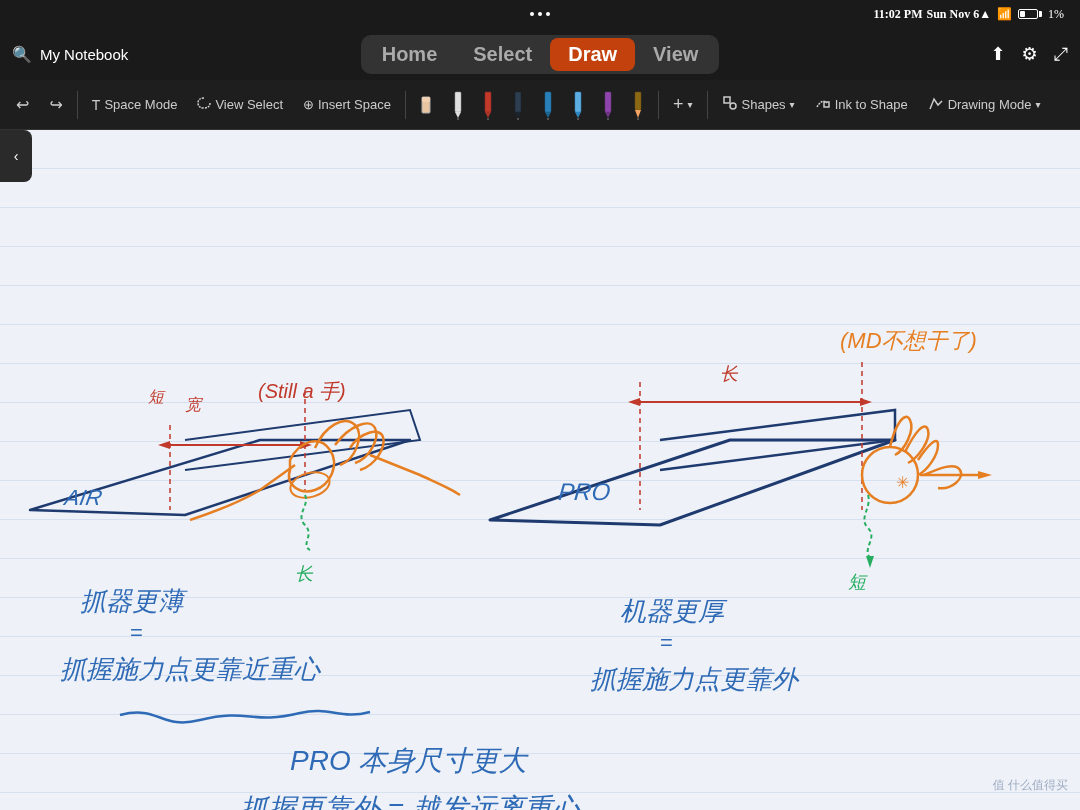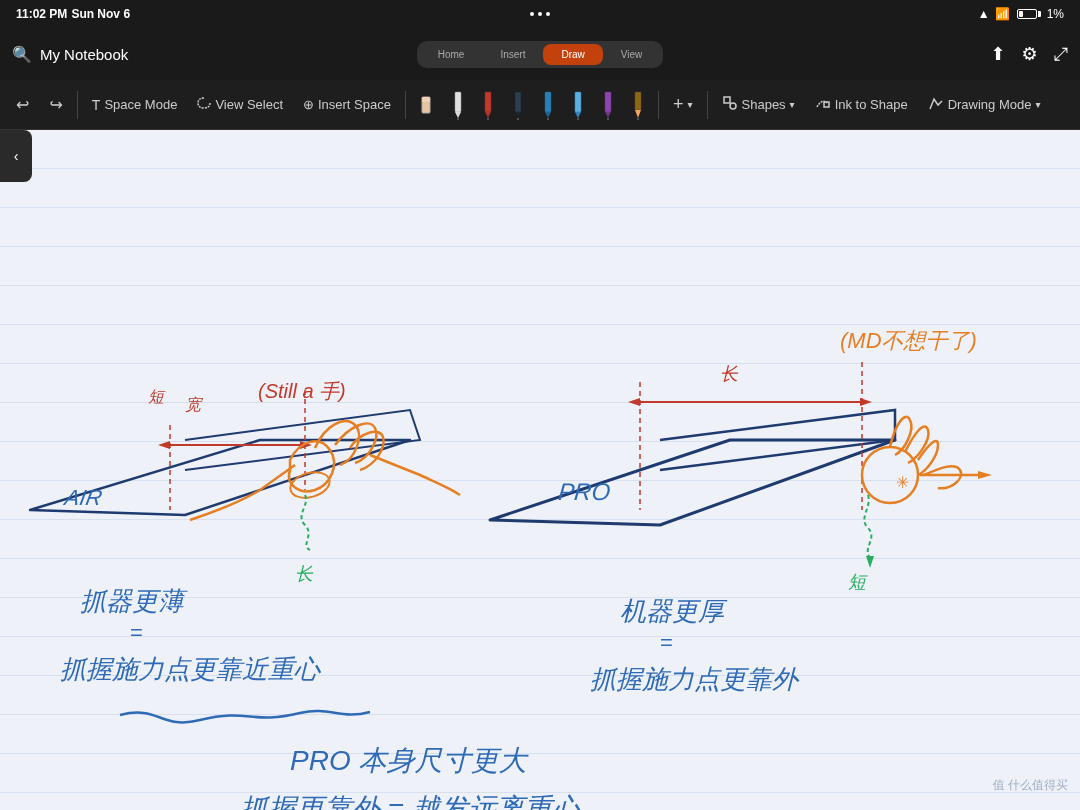--- a/index.html
+++ b/index.html
@@ -13,23 +13,24 @@
     }
 
     
     #status-bar {
       position: absolute;
       top: 0; left: 0; right: 0;
       height: 28px;
       background: #1a1a1a;
       display: flex;
       align-items: center;
-      justify-content: space-between;
+      justify-content: flex-end;
       padding: 0 16px;
       z-index: 100;
+      font-family: Liberation Serif, serif;
     }
     .status-left {
       display: flex;
       align-items: center;
       gap: 4px;
       font-size: 12px;
       color: white;
       font-weight: 600;
     }
     .status-right {
@@ -77,23 +78,24 @@
       display: flex;
       align-items: center;
       gap: 0;
       background: #333;
       border-radius: 10px;
       padding: 3px;
     }
     .nav-tab {
       padding: 5px 18px;
       border-radius: 8px;
-      font-size: 10px;
+      font-size: 20px;
       color: #aaa;
       cursor: pointer;
+      font-weight: bold;
     }
     .nav-tab.active {
       background: #555;
       color: white;
     }
     .nav-right {
       display: flex;
       align-items: center;
       gap: 16px;
       flex: 1;
@@ -266,21 +268,21 @@
 </div>
 
 <div id="top-nav">
   <div class="nav-left">
     <span class="nav-search-icon">🔍</span>
     <span class="nav-title">My Notebook</span>
   </div>
 
   <div class="nav-tabs">
     <div class="nav-tab">Home</div>
-    <div class="nav-tab">Insert</div>
+    <div class="nav-tab">Select</div>
     <div class="nav-tab active" style="background:#c2410c; color:white;">Draw</div>
     <div class="nav-tab">View</div>
   </div>
 
   <div class="nav-right">
     <span class="nav-icon-btn">⬆</span>
     <span class="nav-icon-btn">⚙</span>
     <span class="nav-icon-btn">⤢</span>
   </div>
 </div>

